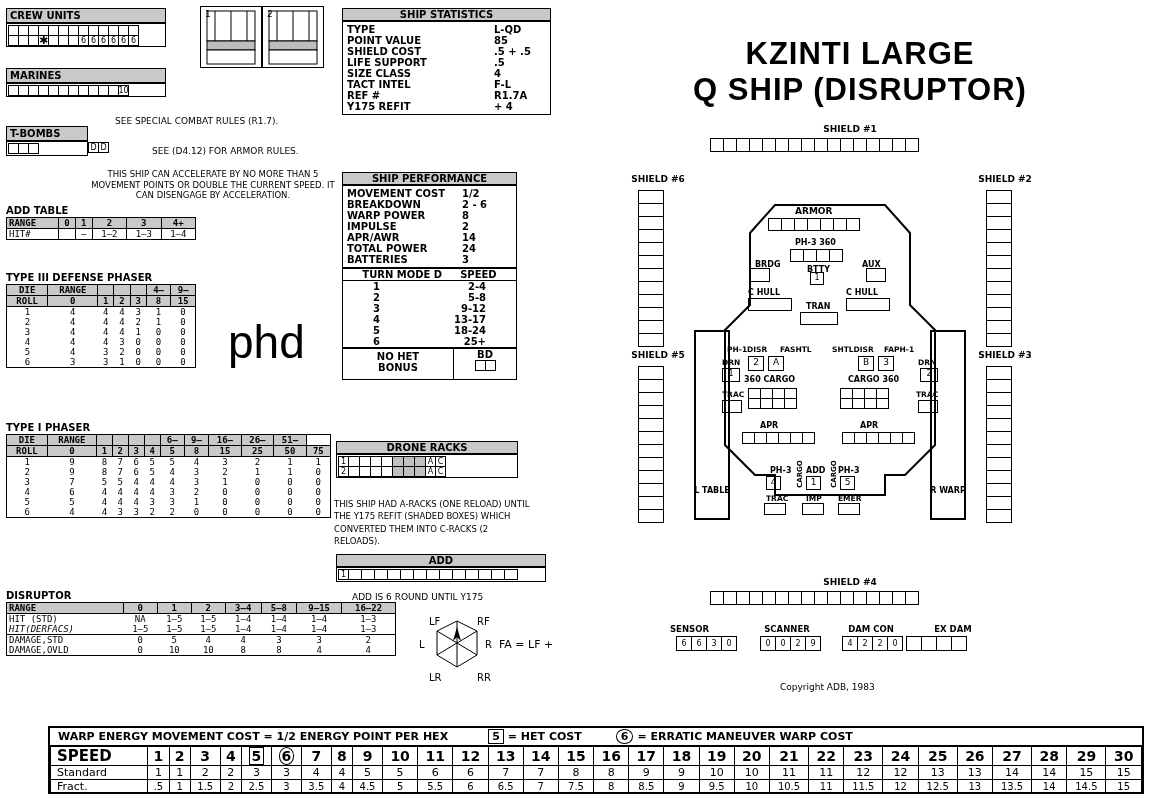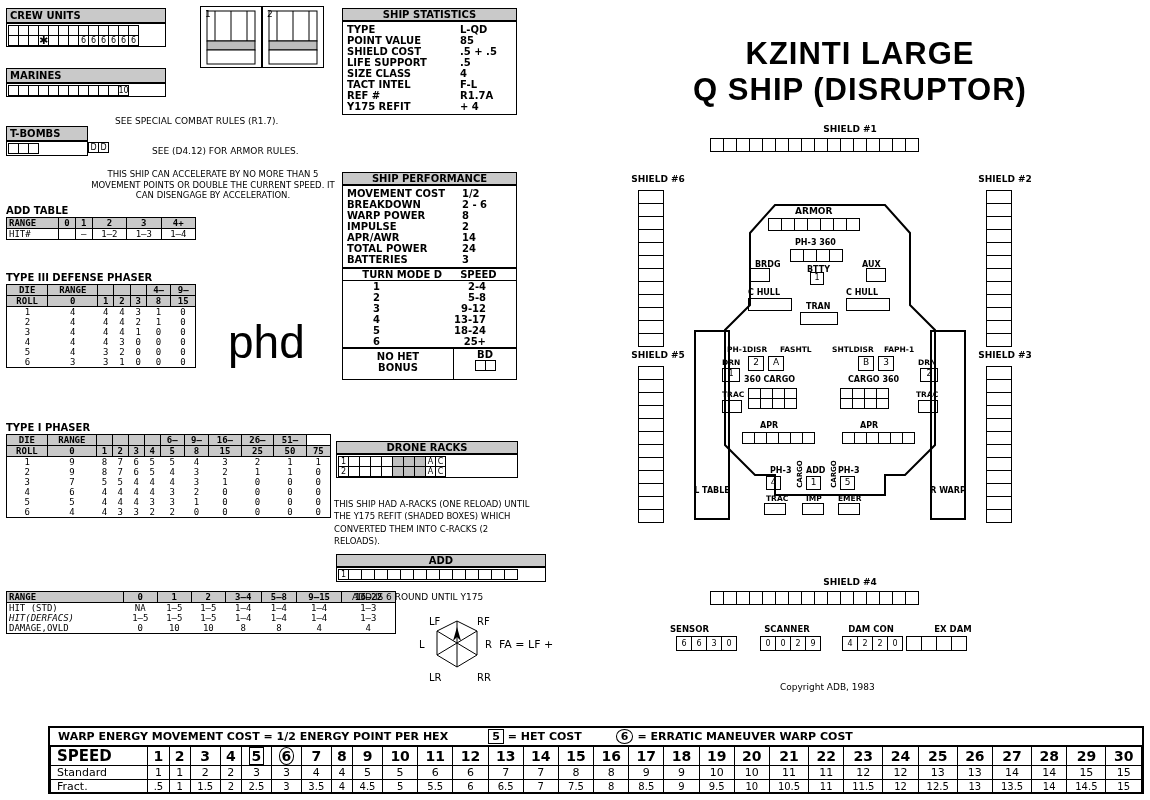--- a/index.html
+++ b/index.html
@@ -336,20 +336,21 @@
           <td class="center" style="border:none;">0</td>
           <td class="center" style="border:none;">0</td>
           <td class="center" style="border:none;">0</td>
           <td class="center" style="border:none;">0</td>
         </tr>
       </tbody>
     </table>
 </div>
 
 <div class="abs" style="left:6px;top:590px;">
+  <div style="font-weight:bold;font-size:10px;">DISRUPTOR</div>
   <table class="tbl-b mono" id="disrtable" style="width: 390px; margin-top: 1px; border: 1px solid rgb(0, 0, 0);">
       <tbody>
         <tr style="background:#c9c9c9;font-weight:bold;">
           <td class="">RANGE</td>
           <td class="center">0</td>
           <td class="center">1</td>
           <td class="center">2</td>
           <td class="center">3–4</td>
           <td class="center">5–8</td>
           <td class="center">9–15</td>
@@ -369,20 +370,30 @@
           <td class="" style="border:none;font-style:italic;">HIT(DERFACS)</td>
           <td class="center" style="border:none;">1–5</td>
           <td class="center" style="border:none;">1–5</td>
           <td class="center" style="border:none;">1–5</td>
           <td class="center" style="border:none;">1–4</td>
           <td class="center" style="border:none;">1–4</td>
           <td class="center" style="border:none;">1–4</td>
           <td class="center" style="border:none;">1–3</td>
         </tr>
         <tr>
+          <td class="" style="border:none;border-top:1px solid #000;">DAMAGE,STD</td>
+          <td class="center" style="border:none;border-top:1px solid #000;">0</td>
+          <td class="center" style="border:none;border-top:1px solid #000;">5</td>
+          <td class="center" style="border:none;border-top:1px solid #000;">4</td>
+          <td class="center" style="border:none;border-top:1px solid #000;">4</td>
+          <td class="center" style="border:none;border-top:1px solid #000;">3</td>
+          <td class="center" style="border:none;border-top:1px solid #000;">3</td>
+          <td class="center" style="border:none;border-top:1px solid #000;">2</td>
+        </tr>
+        <tr>
           <td class="" style="border:none;">DAMAGE,OVLD</td>
           <td class="center" style="border:none;">0</td>
           <td class="center" style="border:none;">10</td>
           <td class="center" style="border:none;">10</td>
           <td class="center" style="border:none;">8</td>
           <td class="center" style="border:none;">8</td>
           <td class="center" style="border:none;">4</td>
           <td class="center" style="border:none;">4</td>
         </tr>
       </tbody>
@@ -408,21 +419,21 @@
     <line x1="30" y1="4" x2="30" y2="34" stroke="#000"></line>
     <line x1="46" y1="4" x2="46" y2="34" stroke="#000"></line>
     <rect x="6" y="34" width="48" height="9" fill="#bdbdbd" stroke="#000"></rect>
     <rect x="6" y="43" width="48" height="14" fill="#fff" stroke="#000"></rect>
   </svg>
 </div>
 
 <div class="abs" style="left:115px;top:116px;font-size:9px;">SEE SPECIAL COMBAT RULES (R1.7).</div>
 <div class="abs" style="left:152px;top:146px;font-size:9px;text-align:right;">SEE (D4.12) FOR ARMOR RULES.</div>
 
-<div class="abs" style="left:342px;top:8px;width:175px;">
+<div class="abs" style="left:342px;top:8px;width:209px;">
   <div class="sechdr">SHIP STATISTICS</div>
   <div class="statbox" id="statrows" style="padding:2px 0;">
       <div class="statrow">
         <span>TYPE</span>
         <span style="min-width:52px;text-align:left;">L-QD</span>
       </div>
       <div class="statrow">
         <span>POINT VALUE</span>
         <span style="min-width:52px;text-align:left;">85</span>
       </div>

